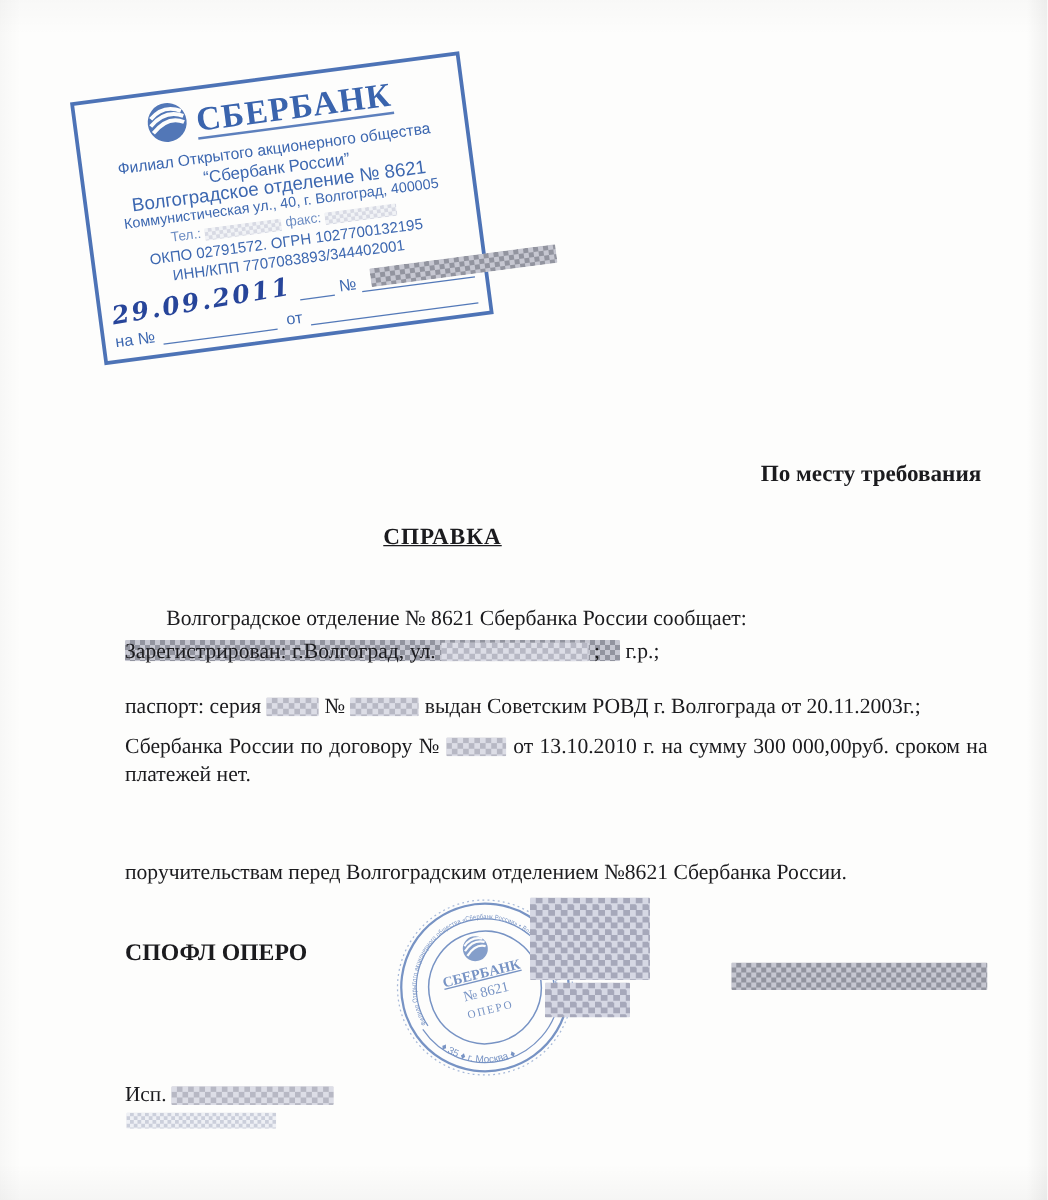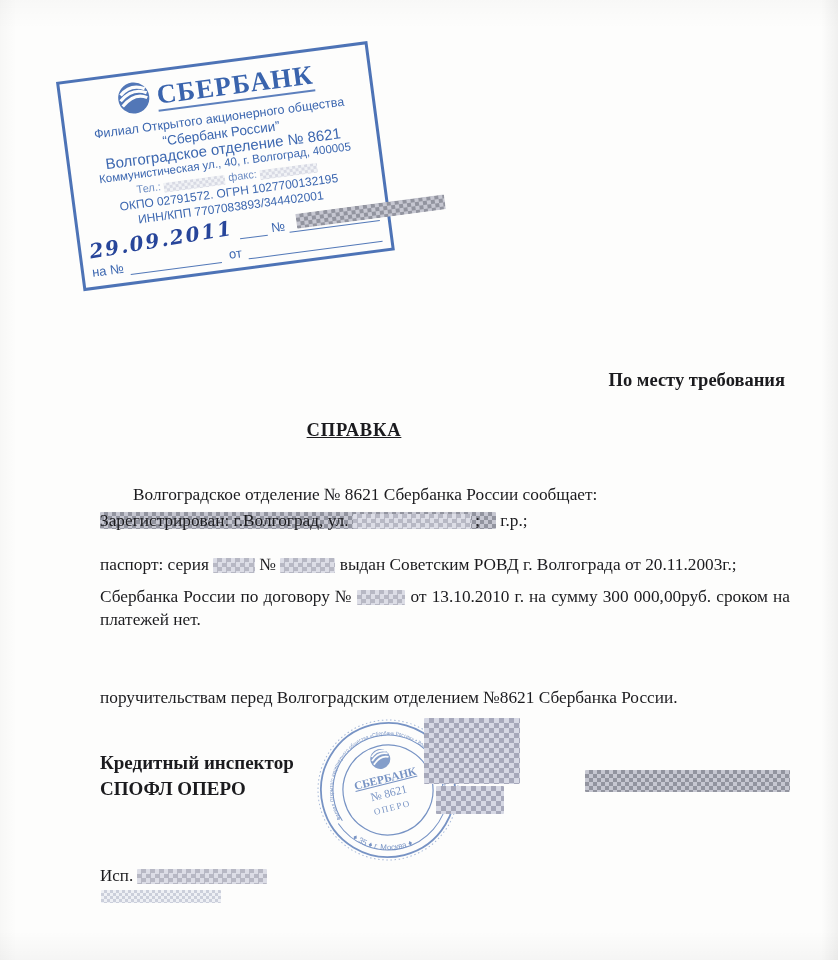--- a/index.html
+++ b/index.html
@@ -150,21 +150,20 @@
     <span>от 13.10.2010 г. на сумму  300 000,00руб. сроком на</span>
   </div>
   <div>платежей нет.</div>
 </div>
 
 <div class="abs bodytext para para2">
   <div>поручительствам  перед Волгоградским отделением №8621 Сбербанка России.</div>
 </div>
 
 <div class="abs signer">
-  <div>Кредитный инспектор</div>
   <div>СПОФЛ ОПЕРО</div>
 </div>
 
 <div class="round-stamp">
   <svg width="200" height="200" viewBox="0 0 200 200">
     <g transform="rotate(-14 100 102)" opacity="0.82" fill="none" stroke="#5a7cb8">
       <circle cx="100" cy="102" r="70" stroke-width="1" stroke-dasharray="1.5 2.6" opacity=".65"></circle>
       <circle cx="100" cy="102" r="67" stroke-width="1.8"></circle>
       <circle cx="100" cy="102" r="45" stroke-width="1.2"></circle>
       <path id="rsTop" d="M 48.3,120.8 A 55,55 0 1 1 151.7,120.8"></path>

